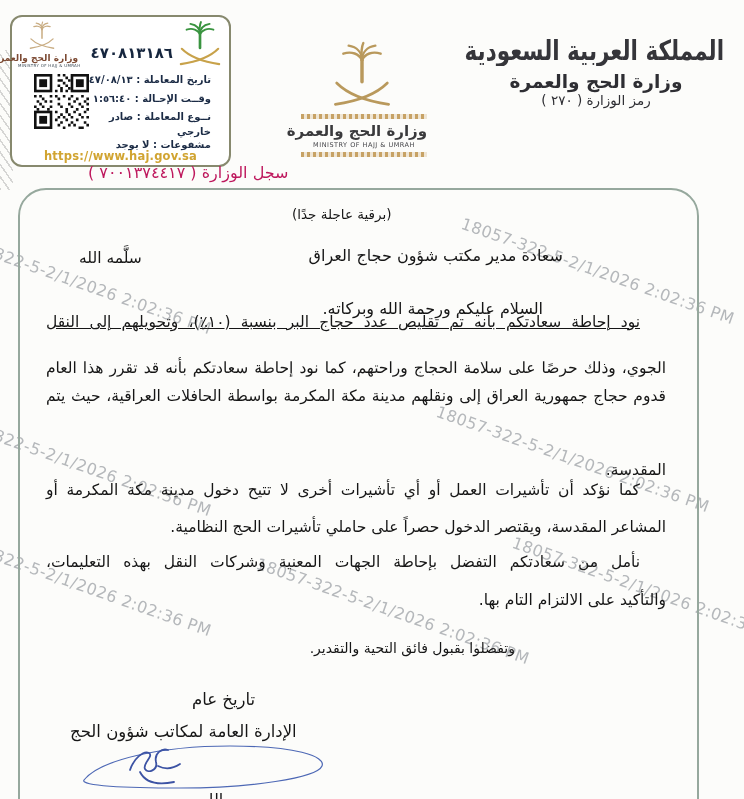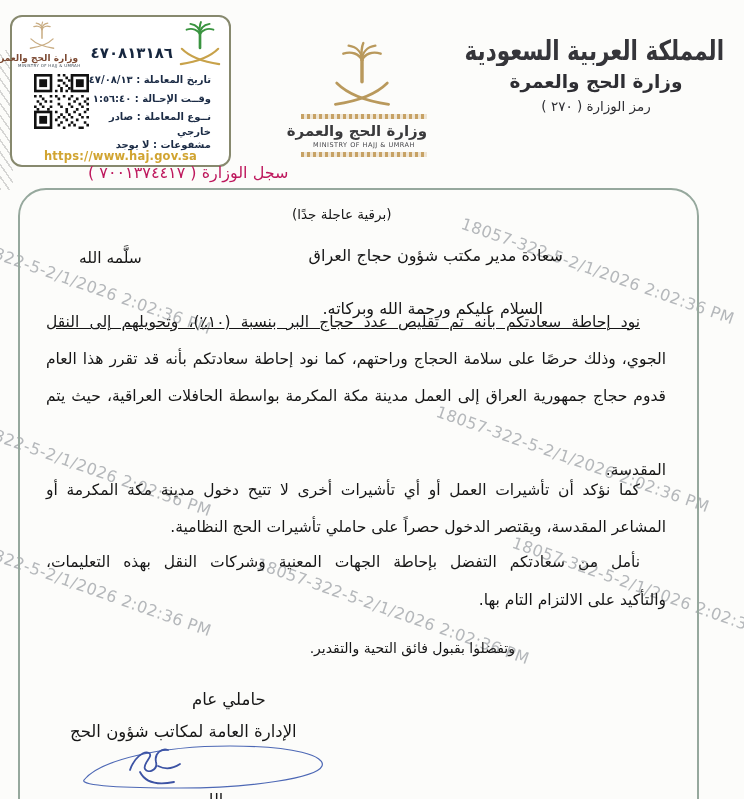--- a/index.html
+++ b/index.html
@@ -42,35 +42,35 @@
              padding:4px 2px; }
   .orn { height:5px; background:repeating-linear-gradient(90deg,#c7a265 0 3px, rgba(199,162,101,.25) 3px 6px); }
   .lb-ar { font-size:15px; font-weight:bold; color:#3a3a3c; direction:rtl; margin-top:3px; white-space:nowrap; }
   .lb-en { font-size:6.5px; color:#46464a; letter-spacing:.5px; margin:1px 0 3px; white-space:nowrap; }
 
   
   .rhead { position:absolute; left:468px; top:34px; width:256px; text-align:center; z-index:5; }
   .rh-kingdom { font-size:21.5px; font-weight:bold; color:#35353a; direction:rtl;
                 transform:scaleY(1.28); transform-origin:center top; white-space:nowrap; }
   .rh-ministry { margin-top:12px; font-size:18.5px; font-weight:bold; color:#2e2e33; direction:rtl; white-space:nowrap; }
-  .rh-code { margin-top:6px; font-size:13.5px; color:#2e2e33; direction:rtl; white-space:nowrap; }
+  .rh-code { font-size:13.5px; color:#2e2e33; direction:rtl; white-space:nowrap; }
 
   
   .letter { position:absolute; left:18px; top:188px; width:681px; height:660px;
             border:2px solid #96a89d; border-radius:28px; z-index:4; }
   .letter > div { position:absolute; color:#161616; }
   .urgent { left:272px; top:16px; font-size:13.5px; direction:rtl; white-space:nowrap; }
   .addr   { right:134px; top:56px; font-size:16px; direction:rtl; white-space:nowrap; }
   .salute { left:59px; top:59px; font-size:15.5px; direction:rtl; white-space:nowrap; }
   .greet  { right:154px; top:109px; font-size:16px; direction:rtl; white-space:nowrap; }
   .jline  { right:31px; width:620px; direction:rtl; font-size:15.5px; line-height:24px;
             text-align:justify; text-align-last:justify; white-space:nowrap; }
   .jline.last { text-align:right; text-align-last:right; }
   .jline.ind { padding-right:26px; }
-  .t1{top:120px;text-decoration:underline;} .t2{top:157px;} .t3{top:194px;} .t4{top:231px;} .t5{top:268px;}
+  .t1{top:120px;text-decoration:underline;} .t2{top:166px;font-family:Liberation Serif, serif;} .t3{top:194px;} .t4{top:231px;} .t5{top:268px;}
   .t6{top:288px;} .t7{top:325px;} .t8{top:360px;} .t9{top:398px;}
   .closing { right:182px; top:450px; font-size:14px; direction:rtl; white-space:nowrap; }
   .sig1 { left:172px; top:500px; font-size:16.5px; direction:rtl; white-space:nowrap; }
   .sig2 { left:50px;  top:532px; font-size:16.5px; direction:rtl; white-space:nowrap; }
   .sigsvg { position:absolute; left:50px; top:546px; width:266px; height:60px; }
   .sigfrag { left:180px; top:600px; font-size:16px; direction:rtl; color:#2b2b2b; }
 </style>
 </head>
 <body>
 
@@ -175,32 +175,32 @@
   </div>
 
   <div class="letter">
     <div class="urgent">(برقية عاجلة جدًا)</div>
     <div class="addr">سعادة مدير مكتب شؤون حجاج العراق</div>
     <div class="salute">سلَّمه الله</div>
     <div class="greet">السلام عليكم ورحمة الله وبركاته.</div>
 
     <div class="jline ind t1">نود إحاطة سعادتكم بأنه تم تقليص عدد حجاج البر بنسبة (١٠٪)، وتحويلهم إلى النقل</div>
     <div class="jline t2">الجوي، وذلك حرصًا على سلامة الحجاج وراحتهم، كما نود إحاطة سعادتكم بأنه قد تقرر هذا العام</div>
-    <div class="jline t3">قدوم حجاج جمهورية العراق إلى العمل مدينة مكة المكرمة بواسطة الحافلات العراقية، حيث يتم</div>
+    <div class="jline t3">قدوم حجاج جمهورية العراق إلى ونقلهم مدينة مكة المكرمة بواسطة الحافلات العراقية، حيث يتم</div>
     <div class="jline last t5">المقدسة.</div>
 
     <div class="jline ind t6">كما نؤكد أن تأشيرات العمل أو أي تأشيرات أخرى لا تتيح دخول مدينة مكة المكرمة أو</div>
     <div class="jline last t7">المشاعر المقدسة، ويقتصر الدخول حصراً على حاملي تأشيرات الحج النظامية.</div>
 
     <div class="jline ind t8">نأمل من سعادتكم التفضل بإحاطة الجهات المعنية وشركات النقل بهذه التعليمات،</div>
     <div class="jline last t9">والتأكيد على الالتزام التام بها.</div>
 
     <div class="closing">وتفضلوا بقبول فائق التحية والتقدير.</div>
 
-    <div class="sig1">حاملي عام</div>
+    <div class="sig1">تاريخ عام</div>
     <div class="sig2">الإدارة العامة لمكاتب شؤون الحج</div>
 
     <svg class="sigsvg" viewBox="0 0 266 60">
       <g fill="none" stroke="#4d68b5" stroke-width="1.2">
         <path d="M14,44 C30,24 90,10 160,10 C225,10 256,20 252,30 C247,42 180,52 110,52 C55,52 10,50 14,44"></path>
       </g>
       <g fill="none" stroke="#3c53a4" stroke-width="1.8" stroke-linecap="round">
         <path d="M60,34 C64,22 74,14 79,17 C84,20 72,28 75,33 C78,38 88,34 86,26 C84,17 92,12 98,14"></path>
         <path d="M70,36 C74,44 84,50 104,46"></path>
         <path d="M88,30 C96,34 104,32 110,28"></path>

